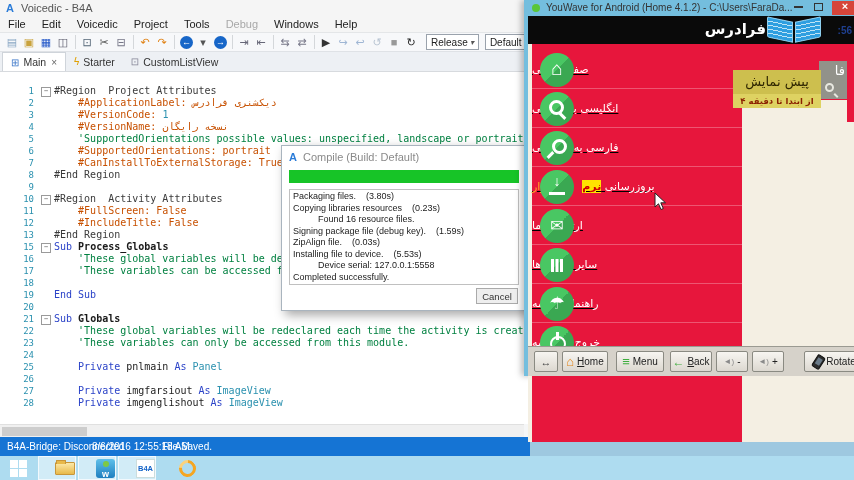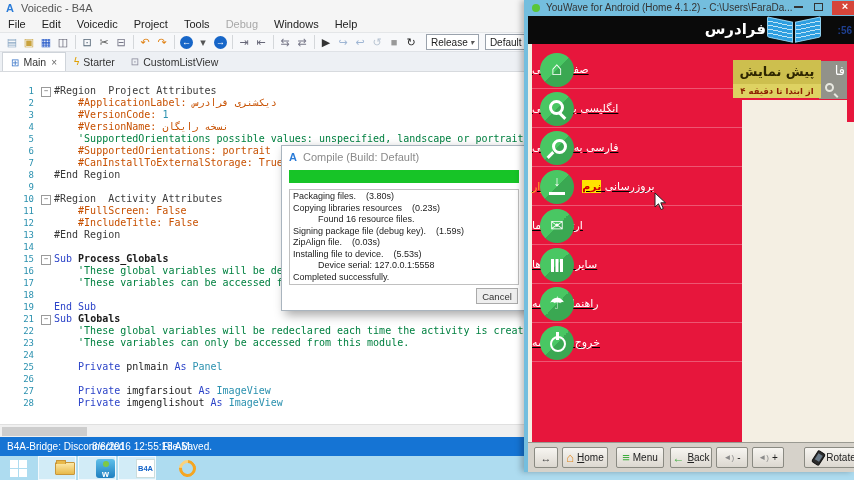--- a/index.html
+++ b/index.html
@@ -68,21 +68,21 @@
   
   .dlg { position:absolute; left:281px; top:145px; width:246px; height:166px; background:#fff; border:1px solid #a9b4be; box-shadow:4px 4px 10px rgba(0,0,0,.35); z-index:5; }
   .dlg-title { height:21px; display:flex; align-items:center; font-size:11px; color:#8a8a8a; }
   .dlg-logo { color:#2b7cd8; font-weight:bold; margin:0 6px 0 7px; font-size:11px; }
   .progress { position:absolute; left:7px; right:7px; top:24px; height:13px; background:#e8e8e8; }
   .progress .fill { width:100%; height:100%; background:#17c427; }
   .dlg-log { position:absolute; left:7px; right:7px; top:43px; height:96px; border:1px solid #c0c0c0; font-size:9px; line-height:11.5px; color:#222; white-space:pre; overflow:hidden; padding:1px 3px; }
   .dlg-cancel { position:absolute; right:8px; bottom:6px; width:42px; height:16px; background:#eee; border:1px solid #aaa; font-size:9.5px; color:#333; font-family:"Liberation Sans",sans-serif; }
 
   
-  .yw { position:absolute; left:524px; top:0; width:330px; height:472px; background:#74bede; z-index:10; border-left:4px solid #74bede; box-shadow:-3px 0 6px rgba(0,0,0,.25); }
+  .yw { position:absolute; left:524px; top:0; width:330px; height:376px; background:#74bede; z-index:10; border-left:4px solid #74bede; box-shadow:-3px 0 6px rgba(0,0,0,.25); }
   .yw-title { position:relative; height:16px; font-size:10px; color:#333; }
   .yw-dot { position:absolute; left:4px; top:4px; width:8px; height:8px; border-radius:50%; background:#59c639; }
   .yw-title-text { position:absolute; left:18px; top:2px; white-space:nowrap; }
   .yw-min { position:absolute; left:266px; top:6px; width:9px; height:2px; background:#333; }
   .yw-max { position:absolute; left:286px; top:3px; width:9px; height:8px; border:1.5px solid #333; }
   .yw-close { position:absolute; left:304px; top:1px; width:26px; height:14px; background:#d6453a; }
   .yw-close::before { content:"×"; position:absolute; left:0; right:0; top:-1px; text-align:center; color:#fff; font-size:11px; font-weight:bold; }
 
   .yw-screen { position:relative; height:426px; background:#f4efe3; overflow:hidden; }
   .and-status { position:relative; height:28px; background:#0a0a0a; }
@@ -118,21 +118,21 @@
   .ic-search2::after { content:""; position:absolute; left:9px; top:20px; width:3px; height:8px; background:#fff; transform:rotate(45deg); }
   .ic-download::before { content:"↓"; position:absolute; left:0; right:0; top:3px; text-align:center; font-size:14px; font-weight:bold; }
   .ic-download::after { content:""; position:absolute; left:9px; right:9px; bottom:9px; height:2.5px; background:#fff; }
   .ic-mail::before { content:"✉"; position:absolute; left:0; right:0; top:7px; text-align:center; font-size:16px; }
   .ic-books::before { content:""; position:absolute; left:11px; top:11px; width:3px; height:13px; background:#fff; box-shadow:4.5px 0 0 #fff,9px 0 0 #fff; }
   .ic-umbrella::before { content:"☂"; position:absolute; left:0; right:0; top:6px; text-align:center; font-size:17px; }
   .ic-power::before { content:""; position:absolute; left:10px; top:10px; width:12px; height:12px; border:2.5px solid #fff; border-radius:50%; }
   .ic-power::after { content:""; position:absolute; left:16px; top:6px; width:2.5px; height:8px; background:#fff; }
 
   .badge { position:absolute; left:205px; top:16px; width:88px; z-index:4; }
-  .badge-title { background:#cdbf4e; color:#2e2600; font-weight:bold; font-size:13px; text-align:center; height:24px; line-height:24px; font-family:"DejaVu Sans",sans-serif; }
+  .badge-title { background:#cdbf4e; color:#2e2600; font-weight:normal; font-size:13px; text-align:center; height:24px; line-height:24px; font-family:"DejaVu Sans",sans-serif;margin-top:10px; }
   .badge-sub { background:#ded262; color:#8a1f00; font-size:8.5px; text-align:center; height:14px; line-height:14px; font-weight:bold; font-family:"DejaVu Sans",sans-serif; }
   .cursor { position:absolute; left:126px; top:148px; z-index:6; }
 
   .yw-toolbar { position:absolute; left:0; bottom:0; width:330px; height:30px; background:#d6d2ca; border-top:1px solid #9a9a92; }
   .ywb { position:absolute; top:4px; height:21px; background:linear-gradient(#f7f5f1,#dcd8d0); border:1px solid #8a8a82; border-radius:2px; font-size:10px; color:#222; display:flex; align-items:center; justify-content:center; gap:3px; }
   .ywb .bl { display:block; }
   .ywb .bl.uline::first-letter { text-decoration:underline; }
   .bi-resize::before { content:"↔"; font-size:11px; color:#444; }
   .bi-home { color:#e08214; font-size:13px; line-height:10px; }
   .bi-menu { color:#3fae3f; font-weight:bold; font-size:13px; line-height:10px; }
@@ -246,26 +246,26 @@
         <div class="cl"><span class="ln">4</span><span class="fold"></span><span class="sx-at">    #VersionName: نسخه رایگان</span></div>
         <div class="cl"><span class="ln">5</span><span class="fold"></span><span class="sx-cm">    'SupportedOrientations possible values: unspecified, landscape or portrait.</span></div>
         <div class="cl"><span class="ln">6</span><span class="fold"></span><span class="sx-at">    #SupportedOrientations: portrait</span></div>
         <div class="cl"><span class="ln">7</span><span class="fold"></span><span class="sx-at">    #CanInstallToExternalStorage: True</span></div>
         <div class="cl"><span class="ln">8</span><span class="fold"></span><span class="sx-rg">#End Region</span></div>
         <div class="cl"><span class="ln">9</span><span class="fold"></span></div>
         <div class="cl"><span class="ln">10</span><span class="fold has"></span><span class="sx-rg">#Region  Activity Attributes</span></div>
         <div class="cl"><span class="ln">11</span><span class="fold"></span><span class="sx-at">    #FullScreen: False</span></div>
         <div class="cl"><span class="ln">12</span><span class="fold"></span><span class="sx-at">    #IncludeTitle: False</span></div>
         <div class="cl"><span class="ln">13</span><span class="fold"></span><span class="sx-rg">#End Region</span></div>
-        <div class="cl"><span class="ln">14</span><span class="fold"></span></div>
         <div class="cl"><span class="ln">15</span><span class="fold has"></span><span class="sx-kw">Sub </span><span class="sx-nm">Process_Globals</span></div>
         <div class="cl"><span class="ln">16</span><span class="fold"></span><span class="sx-cm">    'These global variables will be declared once when the application starts.</span></div>
         <div class="cl"><span class="ln">17</span><span class="fold"></span><span class="sx-cm">    'These variables can be accessed from all modules.</span></div>
         <div class="cl"><span class="ln">18</span><span class="fold"></span></div>
         <div class="cl"><span class="ln">19</span><span class="fold"></span><span class="sx-kw">End Sub</span></div>
+        <div class="cl"><span class="ln">20</span><span class="fold"></span></div>
         <div class="cl"><span class="ln">21</span><span class="fold has"></span><span class="sx-kw">Sub </span><span class="sx-nm">Globals</span></div>
         <div class="cl"><span class="ln">22</span><span class="fold"></span><span class="sx-cm">    'These global variables will be redeclared each time the activity is created.</span></div>
         <div class="cl"><span class="ln">23</span><span class="fold"></span><span class="sx-cm">    'These variables can only be accessed from this module.</span></div>
         <div class="cl"><span class="ln">24</span><span class="fold"></span></div>
         <div class="cl"><span class="ln">25</span><span class="fold"></span><span class="sx-kw">    Private </span><span class="sx-id">pnlmain</span><span class="sx-kw"> As </span><span class="sx-ty">Panel</span></div>
         <div class="cl"><span class="ln">26</span><span class="fold"></span></div>
         <div class="cl"><span class="ln">27</span><span class="fold"></span><span class="sx-kw">    Private </span><span class="sx-id">imgfarsiout</span><span class="sx-kw"> As </span><span class="sx-ty">ImageView</span></div>
         <div class="cl"><span class="ln">28</span><span class="fold"></span><span class="sx-kw">    Private </span><span class="sx-id">imgenglishout</span><span class="sx-kw"> As </span><span class="sx-ty">ImageView</span></div>
       </div>
 

